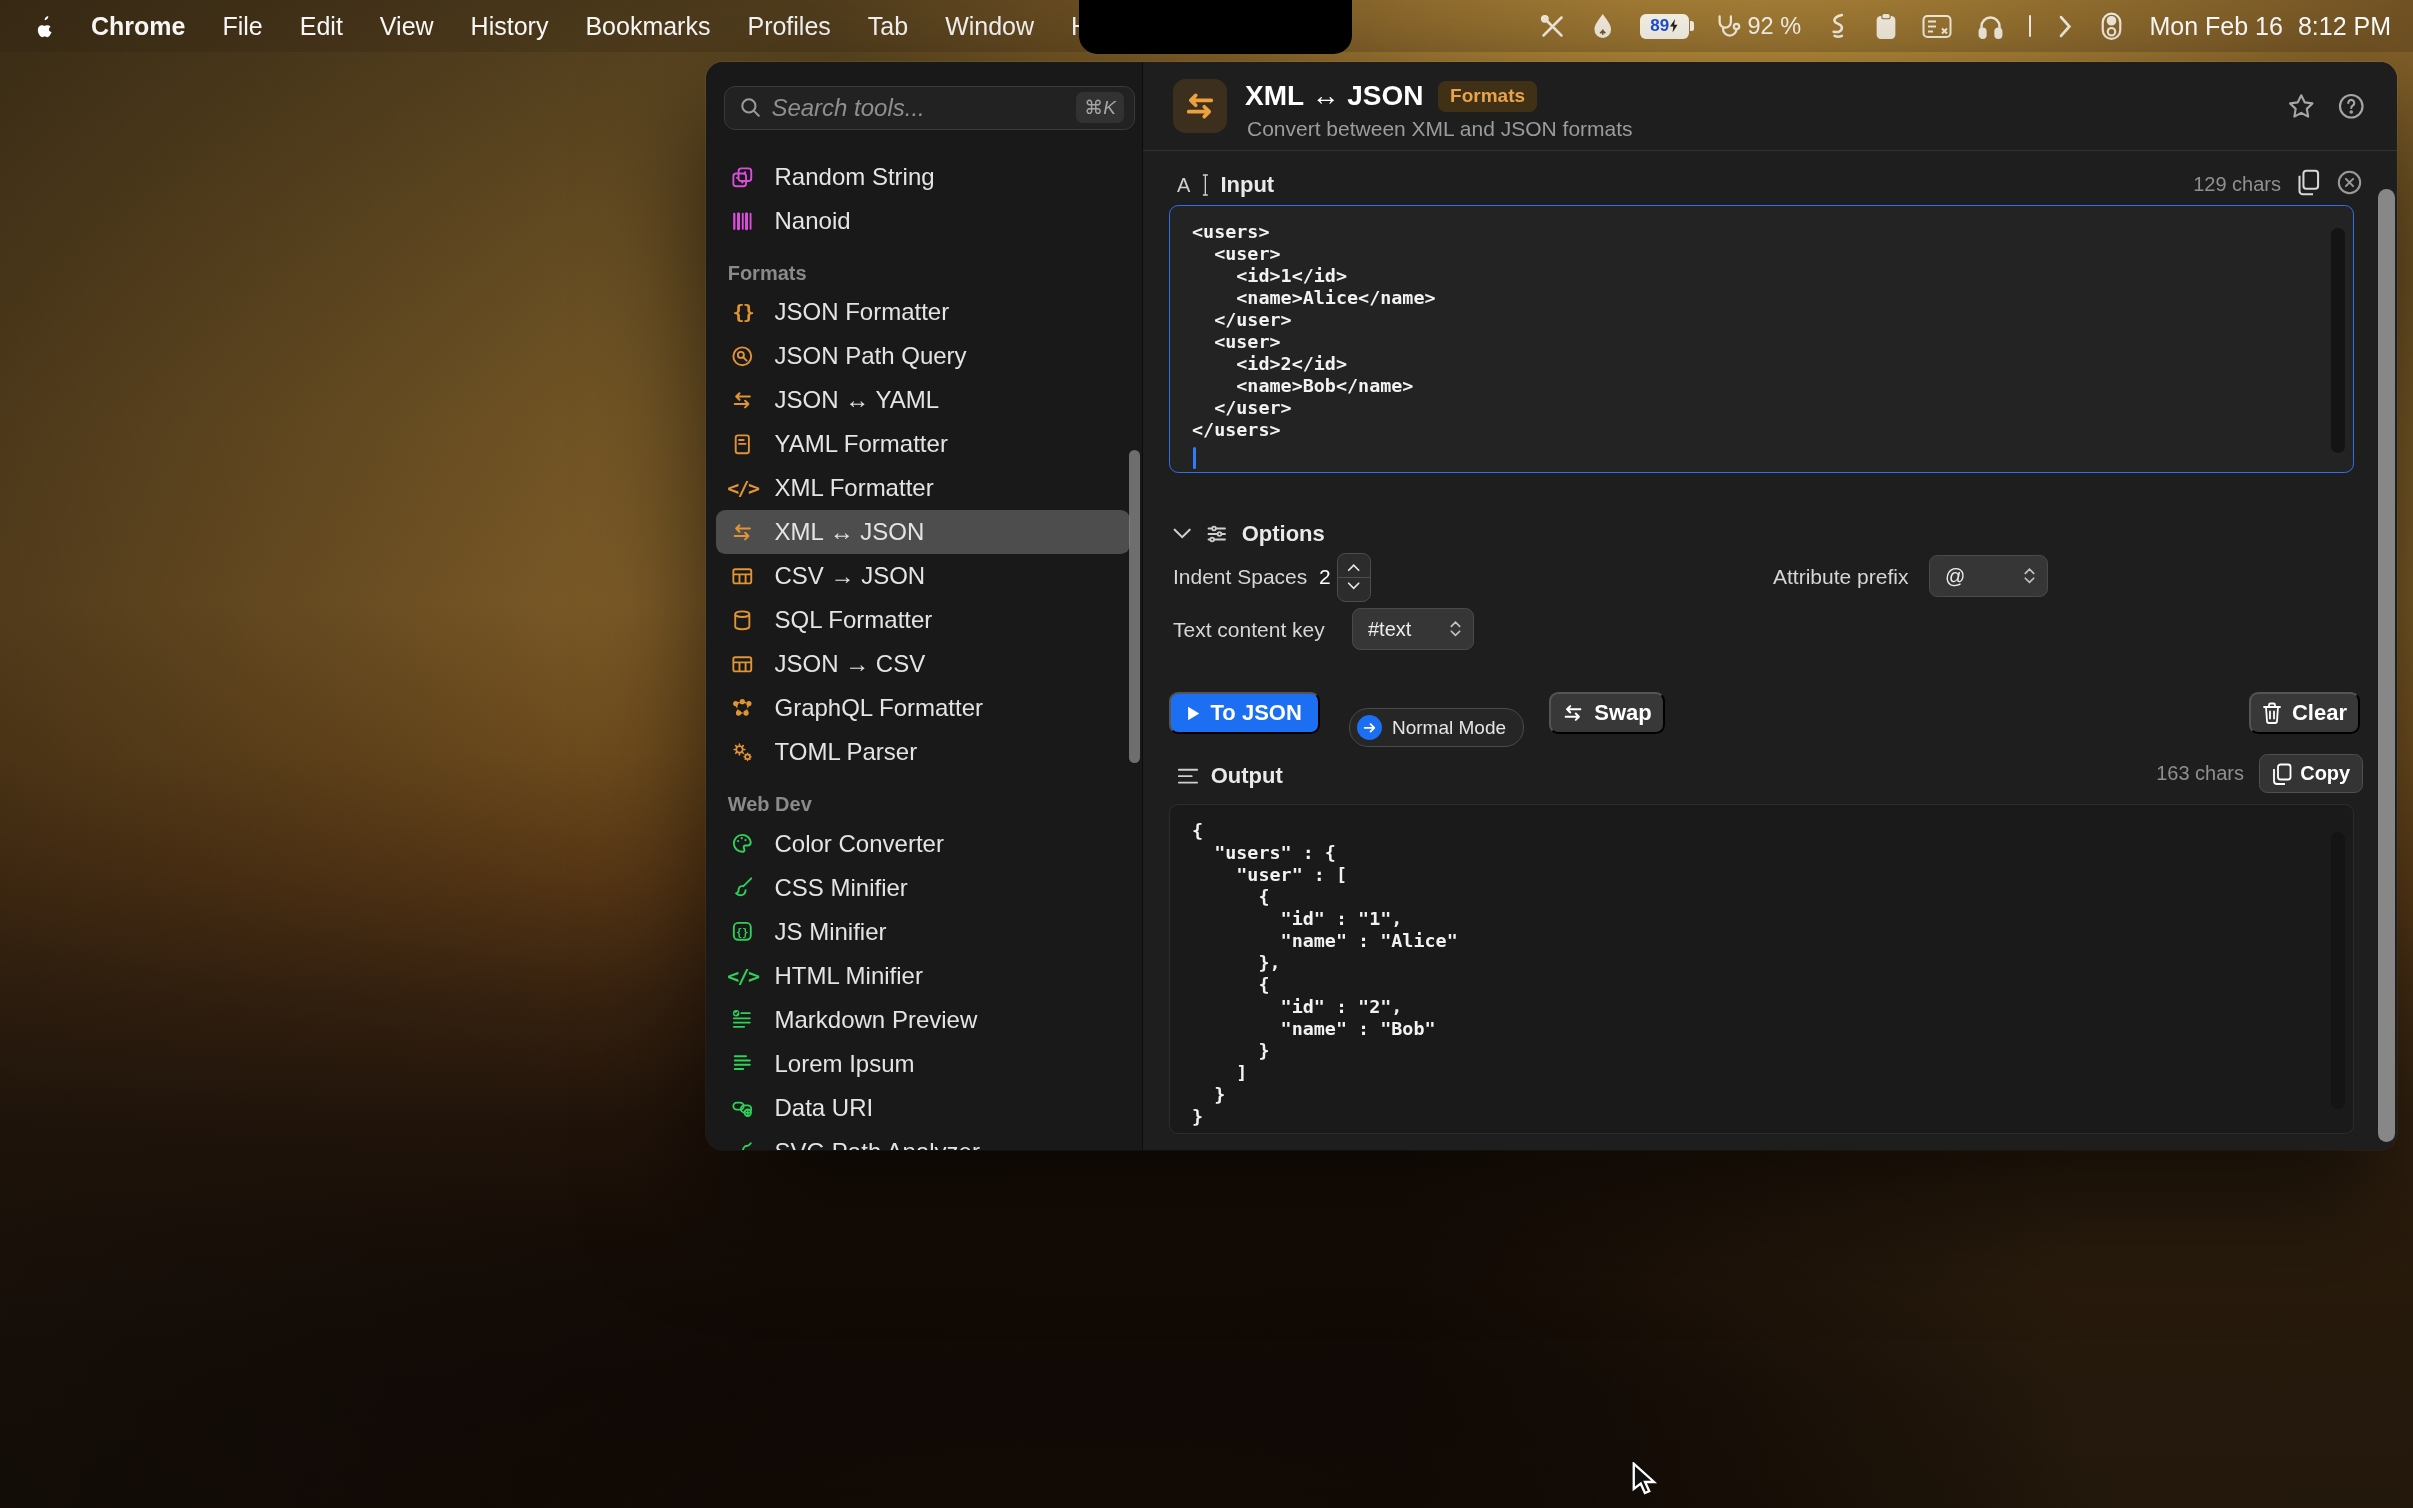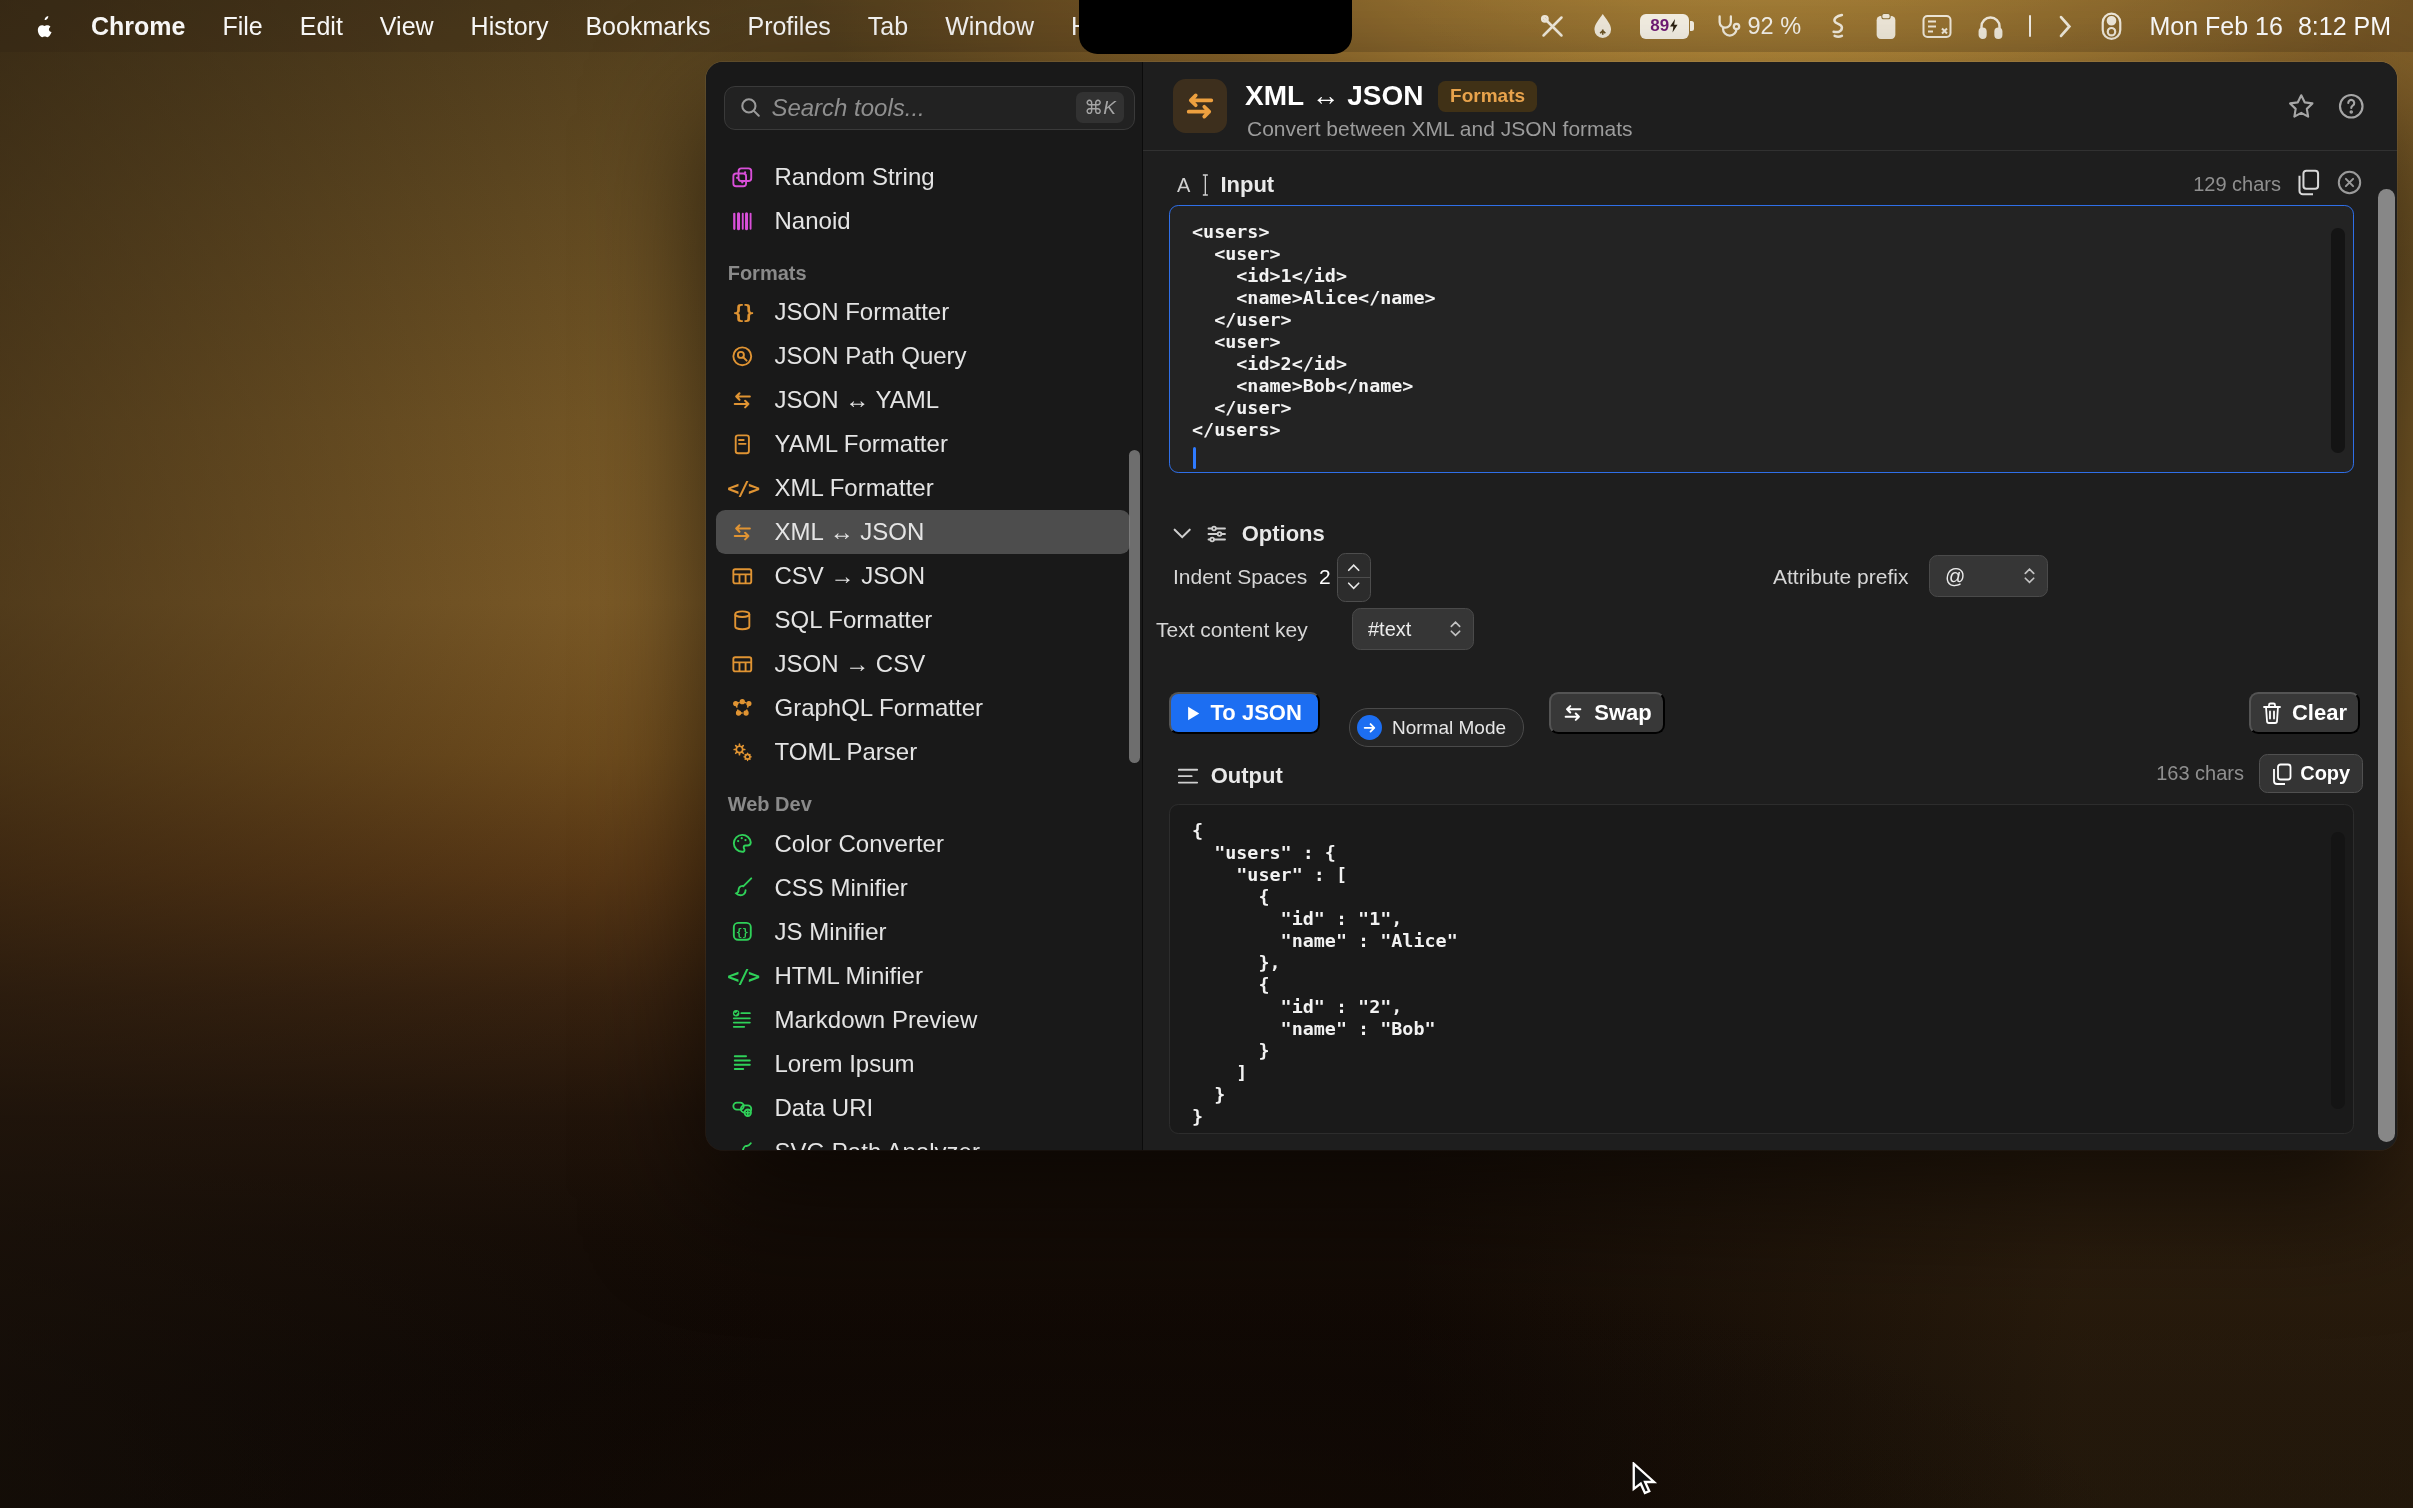--- a/index.html
+++ b/index.html
@@ -20,21 +20,21 @@
   .menubar { position:absolute; left:0; top:0; right:0; height:52px;
     display:flex; align-items:center; justify-content:space-between;
     background:rgba(44,33,18,.22); color:#fff; font-size:25px; }
   .mb-left { display:flex; align-items:center; gap:37px; padding-left:32px; }
   .mb-left .mb-item { opacity:.96; }
   .mb-app { font-weight:700; }
   .apple svg { display:block; }
   .mb-right { display:flex; align-items:center; gap:25px; padding-right:22px; }
   .sico { display:flex; align-items:center; opacity:.95; }
   .batt { position:relative; width:49px; height:25px; background:#f7f2e6; border-radius:5.9px;
-    color:#701a75; font-size:17px; font-weight:700; display:flex; align-items:center; justify-content:center; gap:0.8px;}
+    color:#1d4ed8; font-size:17px; font-weight:700; display:flex; align-items:center; justify-content:center; gap:0.8px;}
   .batt:after { content:""; position:absolute; right:-5px; top:7.5px; width:3.4px; height:10px; background:#f7f2e6; border-radius:0 2.5px 2.5px 0; }
   .mb-pct { font-size:23.5px; margin-left:6.7px; opacity:.96; }
   .mb-sep { width:2.5px; height:22px; background:rgba(255,255,255,.9); border-radius:1.7px; }
   .mb-date { display:flex; gap:15px; font-size:25px; }
 
   
   .notch { position:absolute; left:1079px; top:0; width:273px; height:54px; background:#000; border-radius:0 0 18.4px 18.4px; }
 
   
   .window { position:absolute; left:706px; top:62px; width:1691px; height:1088px;
@@ -527,21 +527,21 @@
                 <path d="M1.5 6.5l5-5 5 5"></path>
               </svg>
             <svg width="11" height="6.7" viewBox="0 0 13 8" fill="none" stroke="currentColor" stroke-width="2" stroke-linecap="round">
                 <path d="M1.5 1.5l5 5 5-5"></path>
               </svg>
           </span>
         </span>
       </div>
 
       <div class="opt-row opt-row2">
-        <span class="opt-lbl" style="left:13px">Text content key</span>
+        <span class="opt-lbl" style="left:30px">Text content key</span>
         <span class="select sel-text">
           <span>#text</span>
           <span class="dblchev">
             <svg width="11" height="6.7" viewBox="0 0 13 8" fill="none" stroke="currentColor" stroke-width="2" stroke-linecap="round">
                 <path d="M1.5 6.5l5-5 5 5"></path>
               </svg>
             <svg width="11" height="6.7" viewBox="0 0 13 8" fill="none" stroke="currentColor" stroke-width="2" stroke-linecap="round">
                 <path d="M1.5 1.5l5 5 5-5"></path>
               </svg>
           </span>

